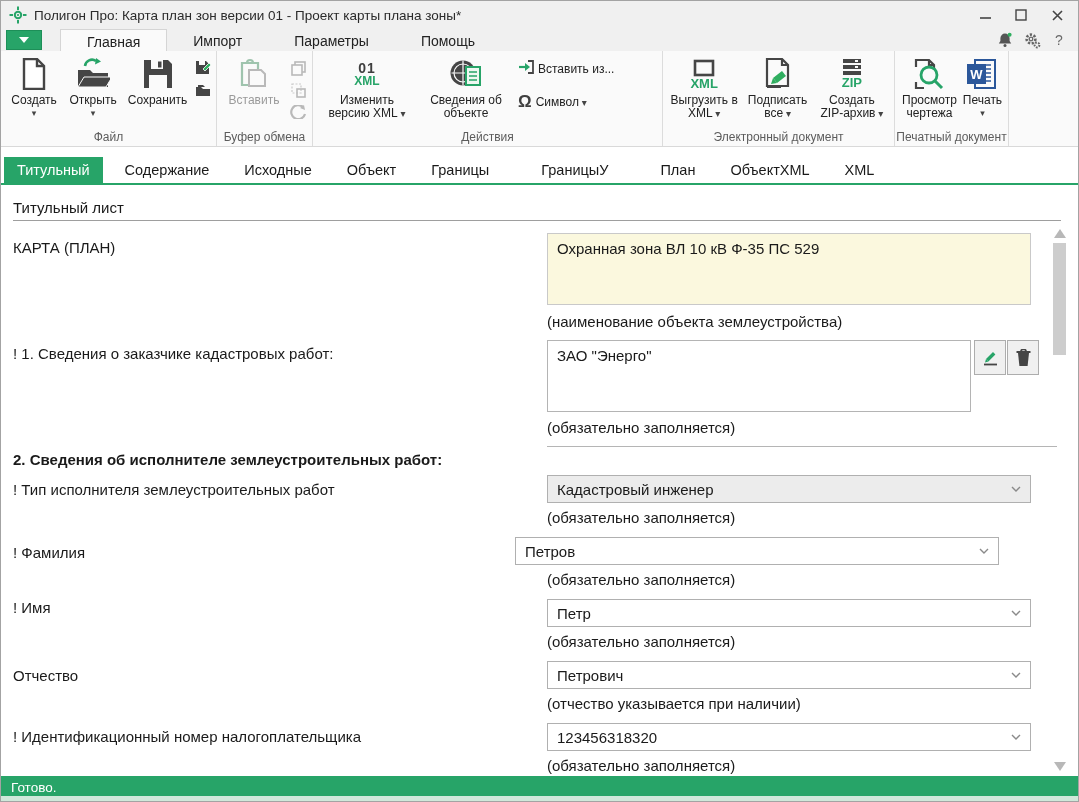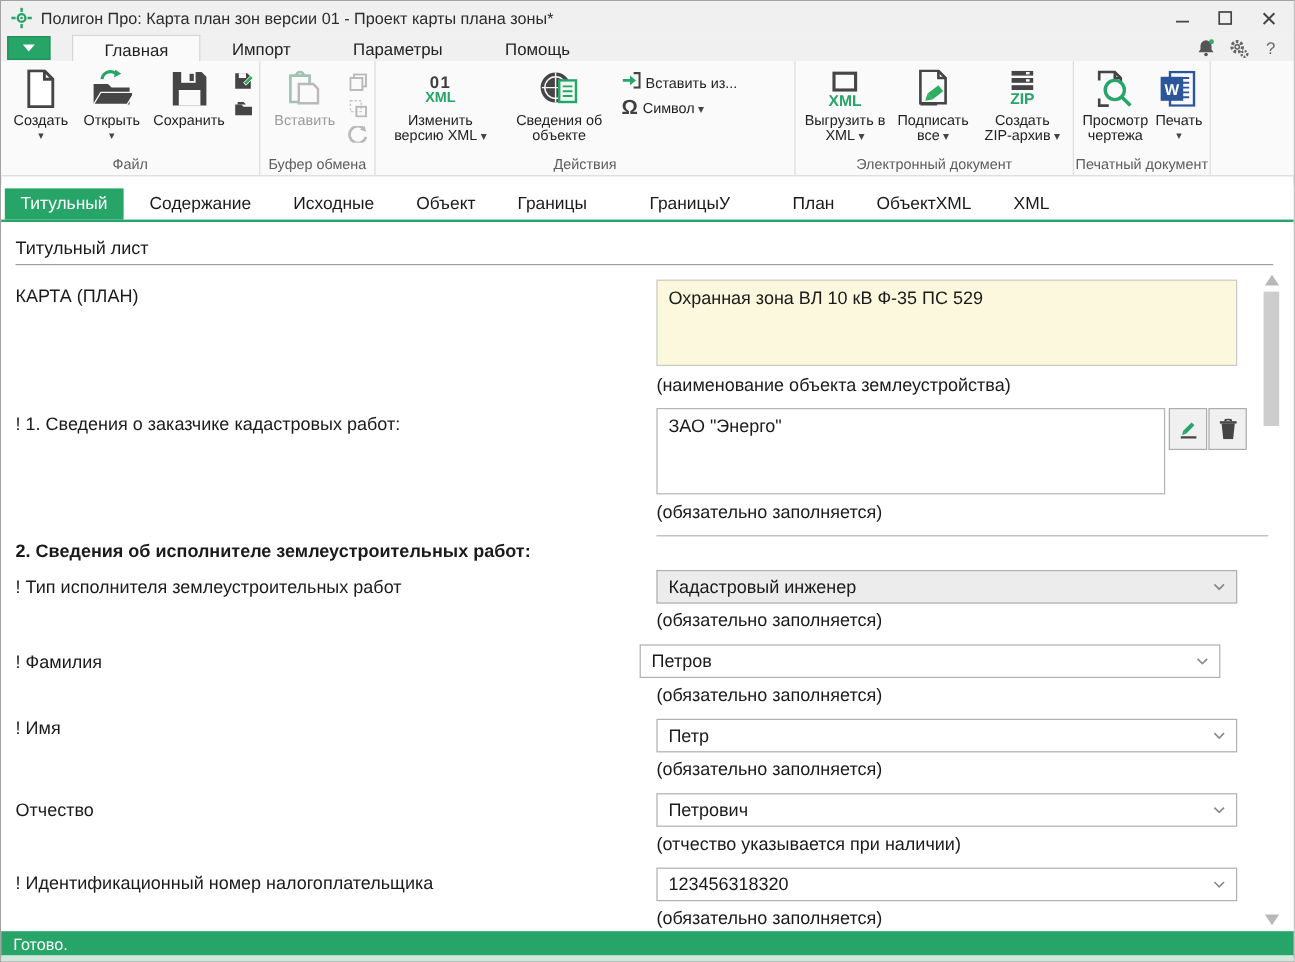--- a/index.html
+++ b/index.html
@@ -35,21 +35,21 @@
   .rgroup-label{position:absolute;left:0;right:0;bottom:2px;text-align:center;font-size:12px;color:#5c5c5c;white-space:nowrap;}
   .rbtn{display:flex;flex-direction:column;align-items:center;padding:2px 3px;font-size:12px;
         color:#222;text-align:center;line-height:1.12;cursor:default;}
   .rbtn .icw{height:36px;display:flex;align-items:center;justify-content:center;margin-bottom:2px;}
   .rbtn.disabled{color:#9a9a9a;}
   .dd-below::after{content:"▾";display:block;font-size:9px;color:#444;line-height:8px;margin-top:2px;}
   .dd-inline .lbl::after{content:" ▾";font-size:10px;color:#444;}
   .smallcol{display:flex;flex-direction:column;gap:6px;padding-top:6px;margin-left:2px;}
   .sbtn{width:18px;height:16px;display:flex;align-items:center;justify-content:center;}
   .txtbtn{display:flex;align-items:center;gap:4px;font-size:12px;color:#222;padding:2px 3px;cursor:default;}
-  .txtcol{display:flex;flex-direction:column;gap:0;padding-top:4px;}
+  .txtcol{display:flex;flex-direction:column;gap:12px;padding-top:4px;}
   .ic-stack{display:flex;flex-direction:column;align-items:center;line-height:1;}
   .ic-stack .t1{font-weight:bold;font-size:14px;color:#3f3f3f;letter-spacing:1px;}
   .ic-stack .t2{font-weight:bold;font-size:12px;color:#27A468;}
   .omega{font-size:17px;font-weight:bold;color:#3f3f3f;line-height:1;}
 
   
   .doctabs{position:absolute;left:0;top:153px;right:0;height:31px;background:#fff;
            border-bottom:2px solid #27A468;display:flex;align-items:flex-end;box-sizing:border-box;}
   .dtab{font-size:14.5px;color:#1a1a1a;padding:5px 13px 5px 13px;margin-right:9px;cursor:default;white-space:nowrap;}
   .dtab.active{background:#27A468;color:#fff;}
@@ -393,21 +393,21 @@
     <div class="pos flabel" style="left:12px;top:294px;">! Тип исполнителя землеустроительных работ</div>
     <div class="pos combo disabled" style="left:546px;top:288px;width:484px;">
       <span>Кадастровый инженер</span>
       <svg class="chev" width="10" height="6" viewBox="0 0 10 6">
           <polyline points="1,1 5,5 9,1" fill="none" stroke="#8a8a8a" stroke-width="1.4"></polyline>
         </svg>
     </div>
     <div class="pos hint" style="left:546px;top:322px;">(обязательно заполняется)</div>
 
     <div class="pos flabel" style="left:12px;top:357px;">! Фамилия</div>
-    <div class="pos combo" style="left:532px;top:350px;width:484px;">
+    <div class="pos combo" style="left:514px;top:350px;width:484px;">
       <span>Петров</span>
       <svg class="chev" width="10" height="6" viewBox="0 0 10 6">
           <polyline points="1,1 5,5 9,1" fill="none" stroke="#8a8a8a" stroke-width="1.4"></polyline>
         </svg>
     </div>
     <div class="pos hint" style="left:546px;top:384px;">(обязательно заполняется)</div>
 
     <div class="pos flabel" style="left:12px;top:412px;">! Имя</div>
     <div class="pos combo" style="left:546px;top:412px;width:484px;">
       <span>Петр</span>

